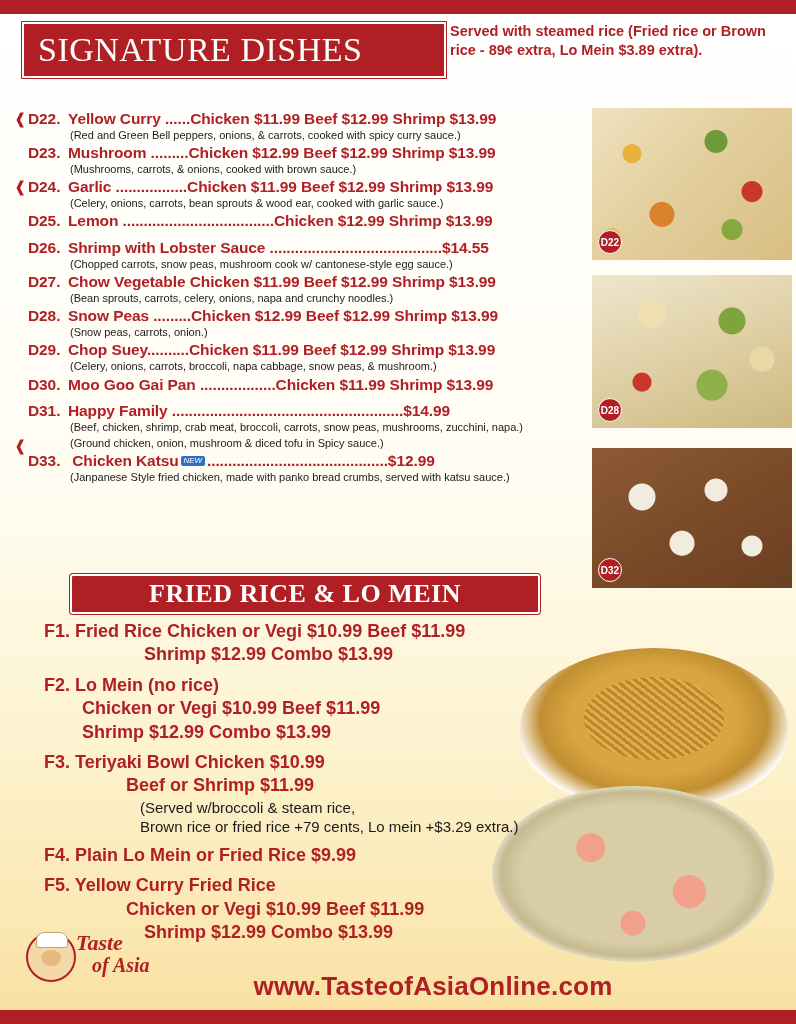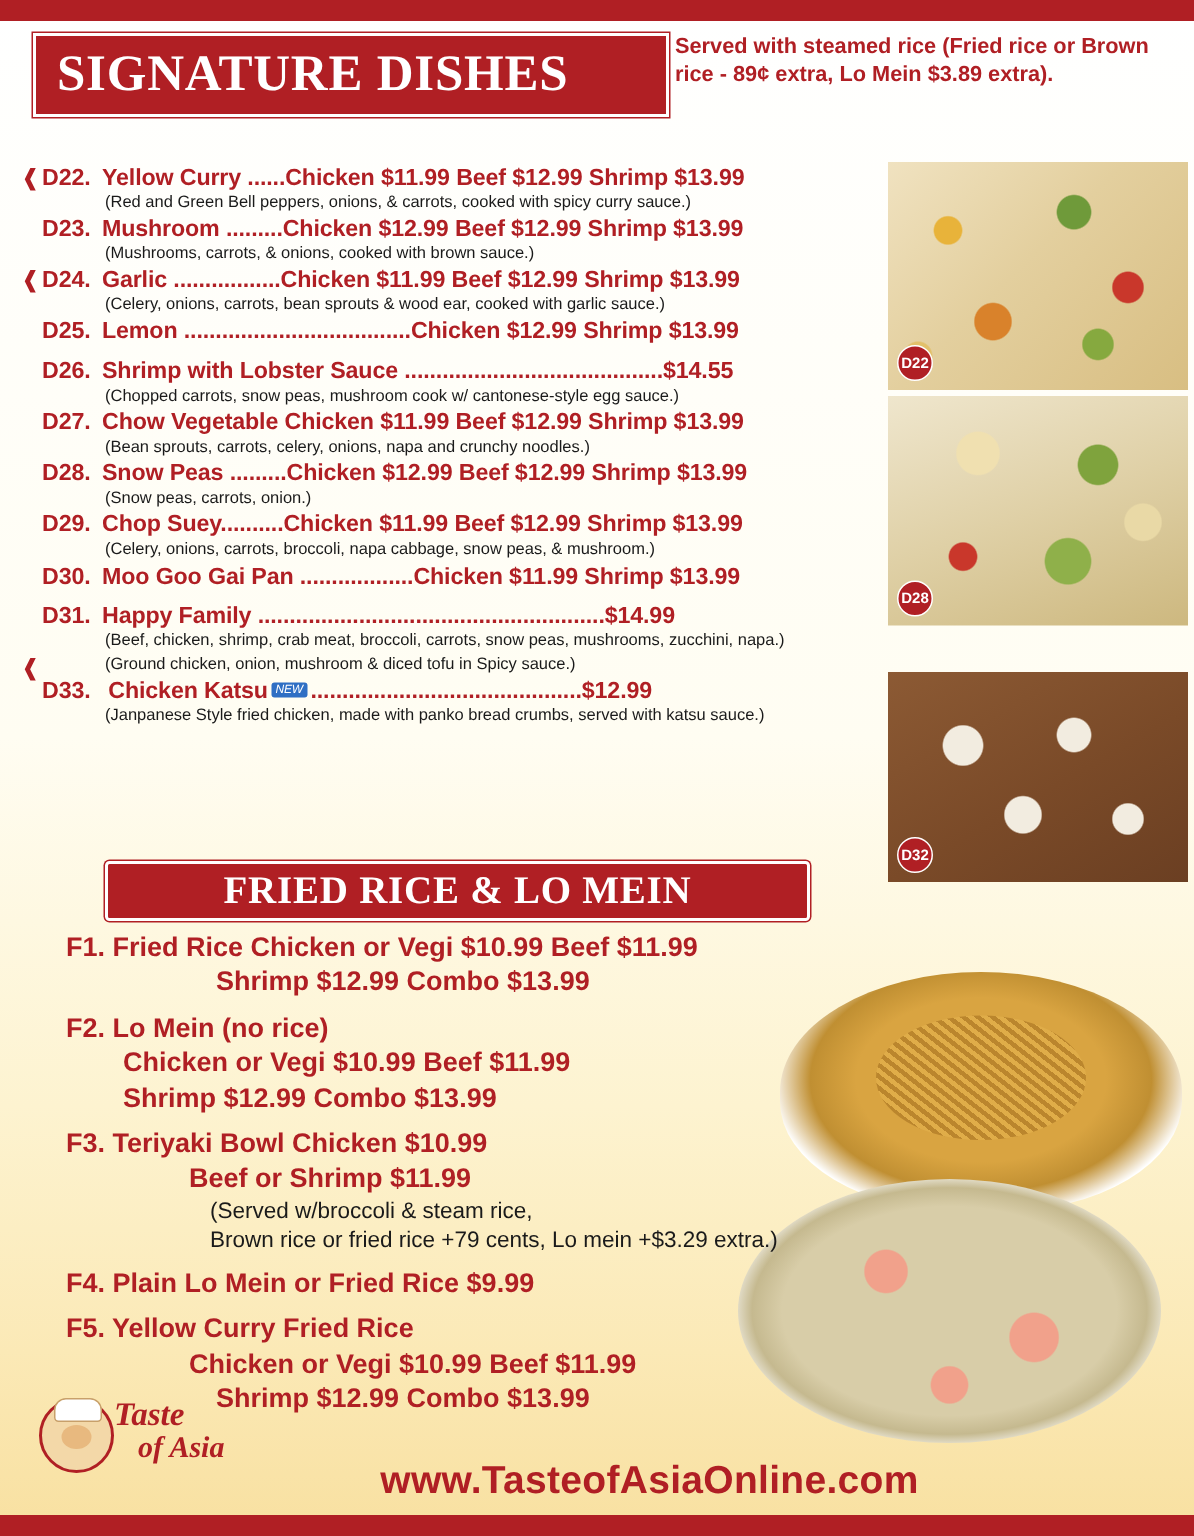--- a/index.html
+++ b/index.html
@@ -43,21 +43,21 @@
     height: 52px;
     background: #b01f24;
     border: 2px solid #ffffff;
     box-shadow: 0 0 0 1px #b01f24;
     display: flex;
     align-items: center;
   }
   .header-banner .title {
     color: #ffffff;
     font-family: "Liberation Serif", serif;
-    font-weight: bold;
+    font-weight: normal;
     font-size: 34px;
     letter-spacing: 0.5px;
     padding-left: 14px;
     white-space: nowrap;
   }
   .served-note {
     position: absolute;
     left: 450px; top: 22px;
     width: 330px;
     color: #b01f24;
@@ -187,21 +187,21 @@
     background:
       radial-gradient(circle at 20% 30%, #e8b33a 0 9px, transparent 10px),
       radial-gradient(circle at 62% 22%, #6f9a3a 0 11px, transparent 12px),
       radial-gradient(circle at 80% 55%, #c9372b 0 10px, transparent 11px),
       radial-gradient(circle at 35% 70%, #d9822b 0 12px, transparent 13px),
       radial-gradient(circle at 70% 80%, #86a93f 0 10px, transparent 11px),
       radial-gradient(circle at 10% 85%, #e2c06a 0 9px, transparent 10px),
       linear-gradient(135deg, #f0e2c0 0%, #e3cf9e 45%, #d8be82 100%);
   }
   #photo-d28 {
-    left: 592px; top: 264px; width: 200px; height: 153px;
+    left: 592px; top: 275px; width: 200px; height: 153px;
     background:
       radial-gradient(circle at 30% 25%, #f0e0b0 0 14px, transparent 15px),
       radial-gradient(circle at 70% 30%, #7fa33d 0 13px, transparent 14px),
       radial-gradient(circle at 25% 70%, #c9372b 0 9px, transparent 10px),
       radial-gradient(circle at 60% 72%, #8fb04a 0 15px, transparent 16px),
       radial-gradient(circle at 85% 55%, #e9d9a6 0 12px, transparent 13px),
       linear-gradient(160deg, #efe6cd 0%, #dfd0a6 50%, #cdb87f 100%);
   }
   #photo-d32 {
     left: 592px; top: 448px; width: 200px; height: 140px;

